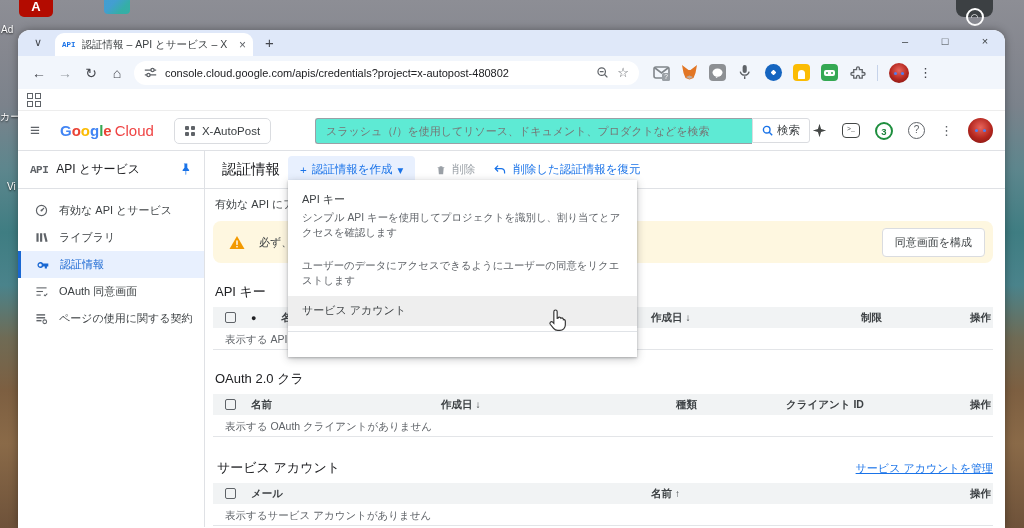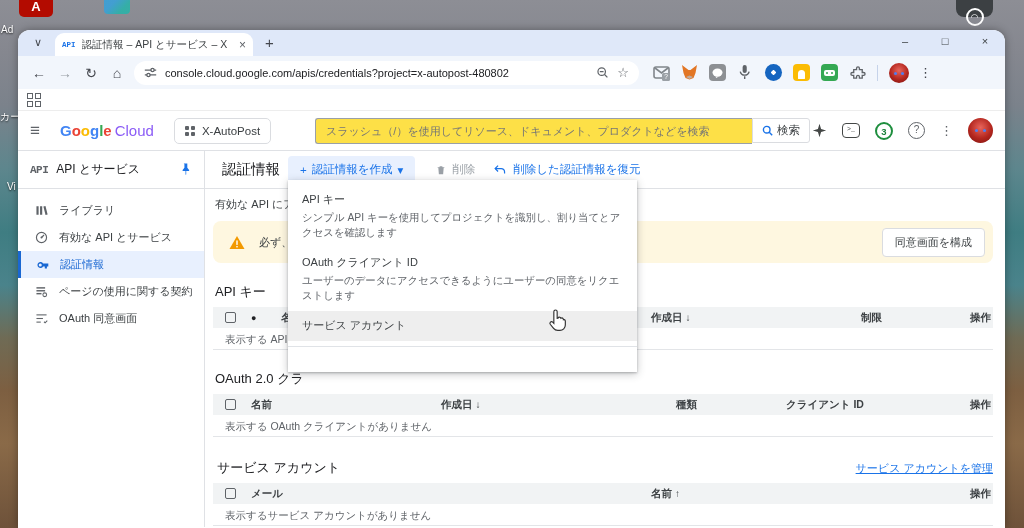--- a/index.html
+++ b/index.html
@@ -59,28 +59,28 @@
   .apps-grid { display:grid; grid-template-columns:6px 6px; grid-gap:2px; }
   .apps-grid b { width:6px; height:6px; border:1.5px solid #5f6368; }
 
   
   .gc-header { height:40px; background:#fff; border-bottom:1px solid #dfe1e5;
     display:flex; align-items:center; padding:0 12px; }
   .hamburger { font-size:17px; color:#5f6368; width:26px; }
   .gc-logo { font-size:15px; margin-left:4px; white-space:nowrap; }
   .gc-logo .g1{color:#4285f4}.gc-logo .g2{color:#ea4335}.gc-logo .g3{color:#fbbc05}
   .gc-logo .g4{color:#4285f4}.gc-logo .g5{color:#34a853}.gc-logo .g6{color:#ea4335}
-  .gc-logo .cloud { color:#8b5cf6; margin-left:3px; }
+  .gc-logo .cloud { color:#ef4444; margin-left:3px; }
   .proj-pill { margin-left:20px; border:1px solid #dadce0; border-radius:5px; height:26px;
     display:flex; align-items:center; padding:0 10px; gap:7px; font-size:11.5px; color:#3c4043; }
   .proj-ic { display:grid; grid-template-columns:4px 4px; grid-gap:2px; }
   .proj-ic b { width:4px; height:4px; background:#5f6368; border-radius:1px; }
   .gc-search { margin-left:44px; display:flex; align-items:center; }
   .gc-search input { width:437px; height:25px; border:1px solid #9aa0a6; border-right:none;
-    border-radius:3px 0 0 3px; background:#fde047; padding:12px 10px; font-size:11px;
+    border-radius:3px 0 0 3px; background:#5eead4; padding:12px 10px; font-size:11px;
     color:#5f6368; font-family:inherit; outline:none; }
   .gc-search-btn { height:25px; border:1px solid #dadce0; border-radius:0 3px 3px 0; background:#fff;
     display:flex; align-items:center; gap:4px; padding:0 9px; font-size:11.5px; color:#3c4043; }
   .gc-right { margin-left:auto; display:flex; align-items:center; gap:15px; }
   .gc-right .spark svg { display:block; }
   .gc-term { width:18px; height:15px; border:1.5px solid #444746; border-radius:4px;
     font-size:6.5px; color:#444746; text-align:center; line-height:12px; font-family:"Liberation Mono",monospace; }
   .gc-notif { width:18px; height:18px; border:2px solid #1e8e3e; border-radius:50%;
     color:#188038; font-size:9.5px; font-weight:bold; text-align:center; line-height:15px; }
   .gc-help { width:17px; height:17px; border:1.5px solid #5f6368; border-radius:50%;
@@ -309,59 +309,59 @@
       <div class="sb-head">
         <span class="sb-logo">API</span>
         <span class="sb-title">API とサービス</span>
         <span class="sb-pin"><svg width="13" height="13" viewBox="0 0 18 18">
               <path d="M11.5 2h-5l1 1v5l-2.5 3v1.5h4V17l.5 1 .5-1v-4.5h4V11l-2.5-3V3z" fill="#1a73e8"></path>
             </svg></span>
       </div>
       <div class="sb-items">
         <div class="sb-item">
           <svg width="13" height="13" viewBox="0 0 18 18">
-              <path d="M2 3h3v12H2zM7 3h3v12H7zM11.6 3.6l2.9-.8 3 11.6-2.9.8z" fill="#5f6368"></path>
-            </svg>
-          <span>ライブラリ</span>
-        </div>
-        <div class="sb-item">
-          <svg width="13" height="13" viewBox="0 0 18 18">
               <circle cx="9" cy="9" r="7" fill="none" stroke="#5f6368" stroke-width="1.6"></circle>
               <path d="M9 9l3.5-3.5" stroke="#5f6368" stroke-width="1.6"></path>
               <circle cx="9" cy="9" r="1.4" fill="#5f6368"></circle>
             </svg>
           <span>有効な API とサービス</span>
         </div>
+        <div class="sb-item">
+          <svg width="13" height="13" viewBox="0 0 18 18">
+              <path d="M2 3h3v12H2zM7 3h3v12H7zM11.6 3.6l2.9-.8 3 11.6-2.9.8z" fill="#5f6368"></path>
+            </svg>
+          <span>ライブラリ</span>
+        </div>
         <div class="sb-item sel">
           <svg width="14" height="14" viewBox="0 0 20 20">
               <path d="M11.6 8a4.3 4.3 0 1 0 0 4H14v3h3v-3h2V8H11.6zM7.5 12.2a2.2 2.2 0 1 1 0-4.4 2.2 2.2 0 0 1 0 4.4z" fill="#1967d2"></path>
             </svg>
           <span>認証情報</span>
+        </div>
+        <div class="sb-item">
+          <svg width="13" height="13" viewBox="0 0 18 18">
+              <g stroke="#5f6368" stroke-width="1.5" fill="none">
+                <line x1="2" y1="4" x2="16" y2="4"></line>
+                <line x1="2" y1="9" x2="11" y2="9"></line>
+                <line x1="2" y1="14" x2="8" y2="14"></line>
+                <path d="M12.5 13.5l1.5 1.5 3-3"></path>
+              </g>
+            </svg>
+          <span>OAuth 同意画面</span>
         </div>
         <div class="sb-item">
           <svg width="13" height="13" viewBox="0 0 18 18">
               <g fill="#5f6368">
                 <rect x="2" y="3" width="12" height="2"></rect>
                 <rect x="2" y="7" width="12" height="2"></rect>
                 <rect x="2" y="11" width="7" height="2"></rect>
                 <circle cx="13.5" cy="13.5" r="2.6" fill="none" stroke="#5f6368" stroke-width="1.4"></circle>
               </g>
             </svg>
           <span>ページの使用に関する契約</span>
-        </div>
-        <div class="sb-item">
-          <svg width="13" height="13" viewBox="0 0 18 18">
-              <g stroke="#5f6368" stroke-width="1.5" fill="none">
-                <line x1="2" y1="4" x2="16" y2="4"></line>
-                <line x1="2" y1="9" x2="11" y2="9"></line>
-                <line x1="2" y1="14" x2="8" y2="14"></line>
-                <path d="M12.5 13.5l1.5 1.5 3-3"></path>
-              </g>
-            </svg>
-          <span>OAuth 同意画面</span>
         </div>
       </div>
     </div>
 
     <div class="main">
       <div class="title-row">
         <h1 class="page-title">認証情報</h1>
         <button class="btn-create">
           <span>+</span>
           <span>認証情報を作成</span>
@@ -439,21 +439,20 @@
       </div>
     </div>
   </div>
 
   <div class="dropdown">
     <div class="dd-item">
       <div class="dd-title">API キー</div>
       <div class="dd-desc">シンプル API キーを使用してプロジェクトを識別し、割り当てとアクセスを確認します</div>
     </div>
     <div class="dd-item">
-      <div class="dd-title">OAuth クライアント ID</div>
       <div class="dd-desc">ユーザーのデータにアクセスできるようにユーザーの同意をリクエストします</div>
     </div>
     <div class="dd-item hov">
       <div class="dd-title">サービス アカウント</div>
     </div>
     <div class="dd-divider"></div>
     <div class="dd-item">
     </div>
   </div>
 

